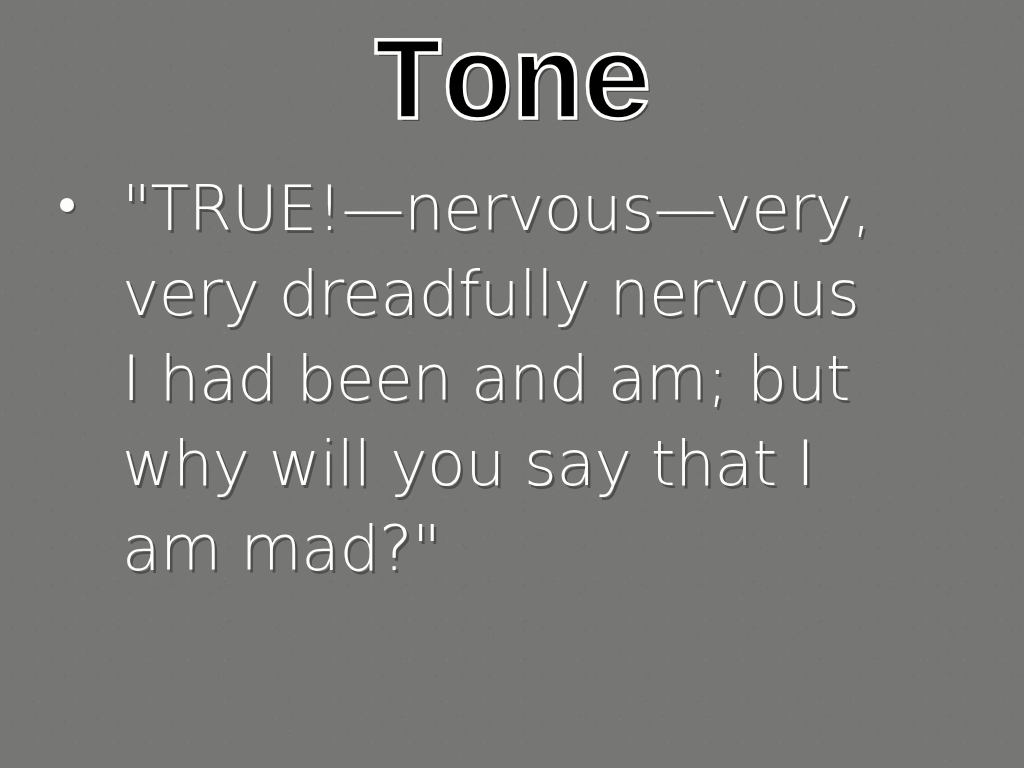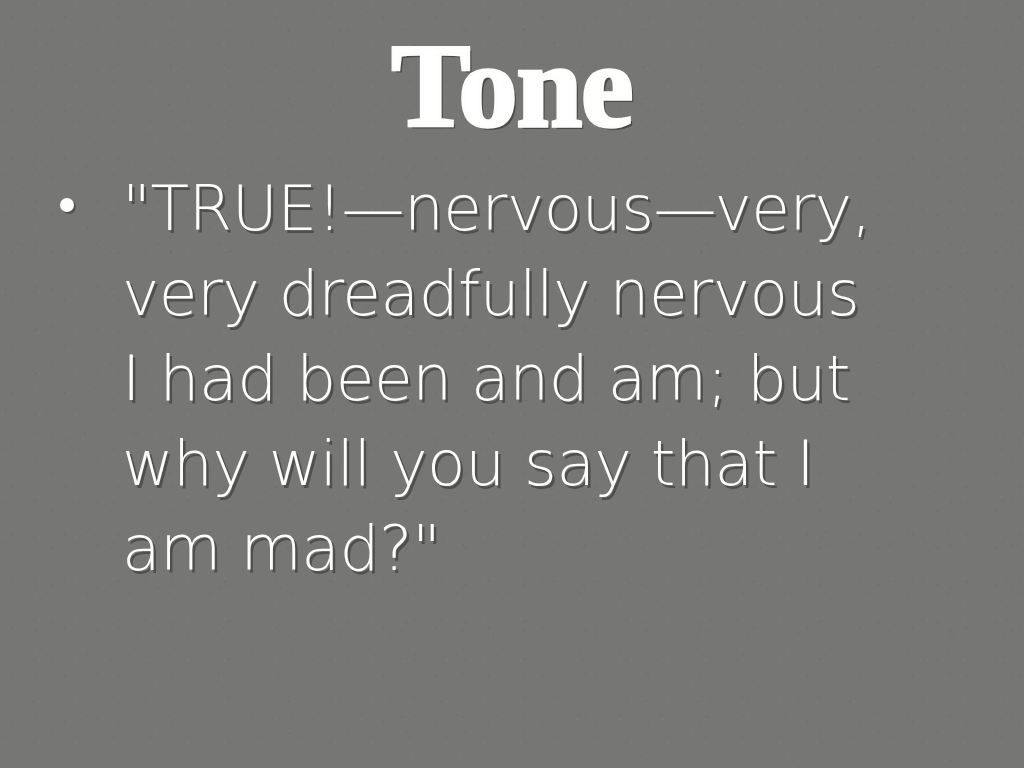--- a/index.html
+++ b/index.html
@@ -43,22 +43,22 @@
     inset: 0;
   }
 
   
   #slide-title {
     position: absolute;
     top: 24px;
     left: 0;
     width: 1024px;
     text-align: center;
-    color: #ffffff;
-    font-family: Liberation Serif, serif;
+    color: #000000;
+    font-family: Liberation Mono, monospace;
     font-weight: bold;
     font-size: 118px;
     line-height: 1.06;
     letter-spacing: -1px;
     -webkit-text-stroke: 3.5px #fdfdfc;
     text-shadow: 3px 3px 0 rgba(38,38,36,0.55);
     white-space: nowrap;
   }
 
   

